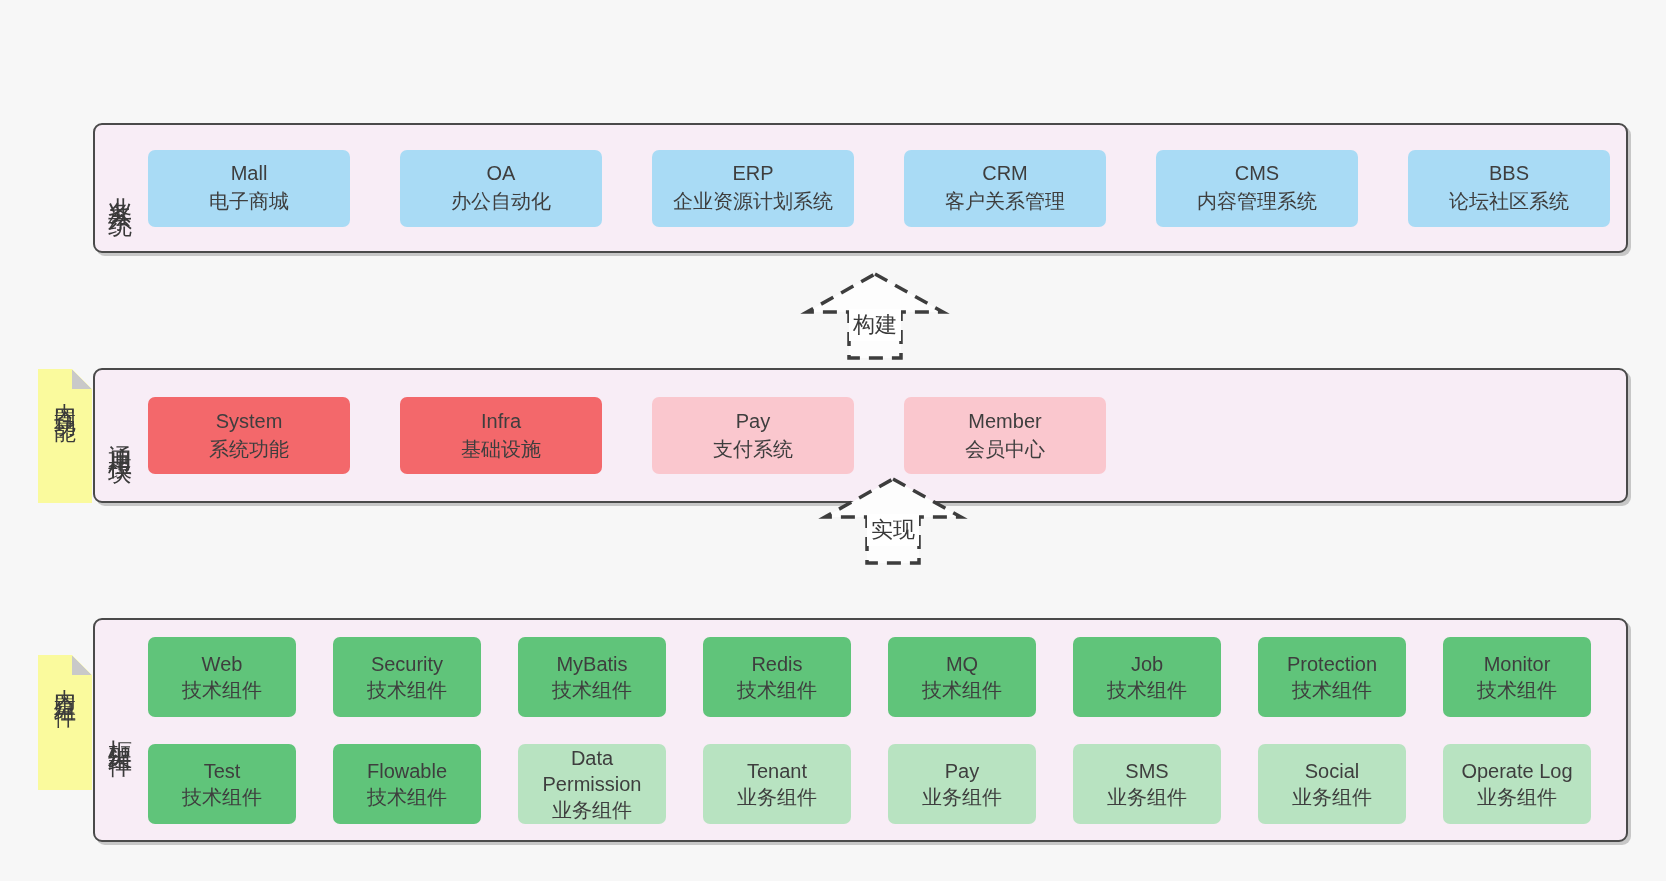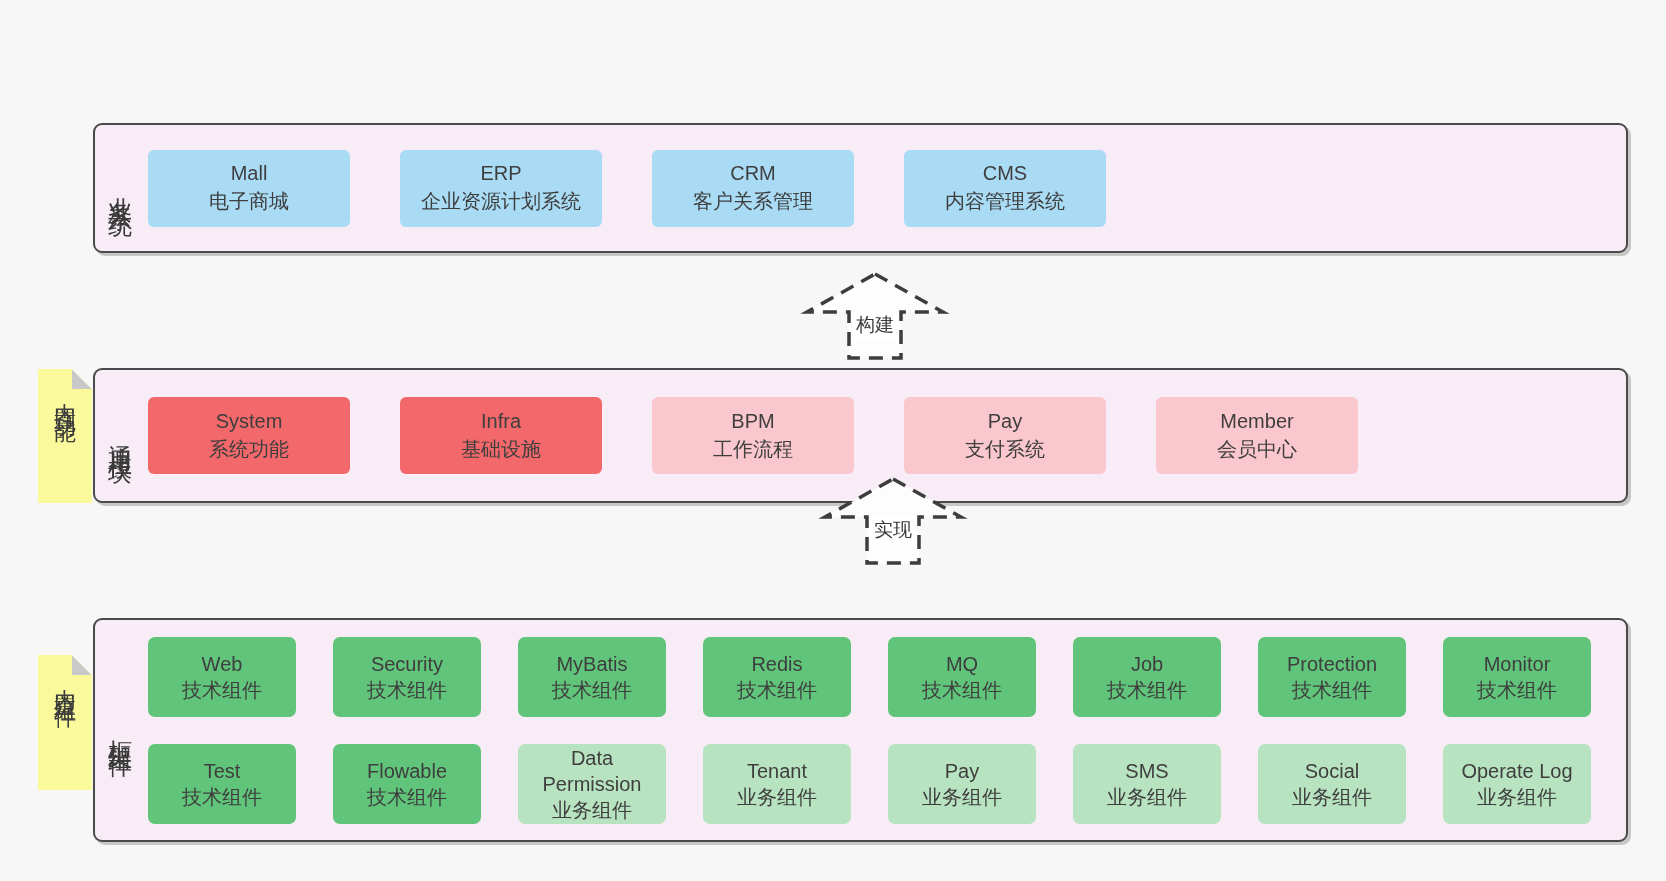--- a/index.html
+++ b/index.html
@@ -27,21 +27,21 @@
     margin-left:13px; flex:0 0 auto; color:#3a3a3a;
   }
   .rows { flex:1; display:flex; flex-direction:column; gap:27px; margin-left:16px; }
   .row { display:flex; gap:50px; }
   .band3 .row { gap:37px; }
   .box {
     box-sizing:border-box; border-radius:7px;
     display:flex; flex-direction:column; justify-content:center; align-items:center;
     text-align:center; font-size:20px; line-height:1.38; padding:2px 8px;
   }
-  .band1 .box, .band2 .box { width:202px; height:77px;border-radius:6px; }
+  .band1 .box, .band2 .box { width:202px; height:77px; }
   .band3 .box { width:148px; height:80px; line-height:1.3; }
   .box.blue { background:var(--blue,#a9dbf5); }
   .box.red { background:var(--red,#f3686b); }
   .box.pink { background:var(--pink,#fac7ce); }
   .box.green { background:var(--green,#60c47a); }
   .box.light_green { background:var(--light-green,#b8e3c1); }
   .sticky {
     position:absolute; left:38px; width:54px; z-index:5; box-sizing:border-box;
     background:var(--sticky-yellow,#fafa9d);
     clip-path:polygon(0 0, calc(100% - 20px) 0, 100% 20px, 100% 100%, 0 100%);
@@ -53,48 +53,56 @@
     position:absolute; top:0; right:0; width:20px; height:20px;
     background:linear-gradient(to top right, var(--sticky-fold,#c9c9c9) 49%, transparent 50%);
   }
   .sticky .vlabel { margin:0; padding-top:16px; font-size:22px; letter-spacing:6px; }
   .arrow { position:absolute; width:140px; height:88px; }
   .arrow1 { left:805px; top:272px; }
   .arrow2 { left:823px; top:477px; }
   .arrow svg { position:absolute; inset:0; overflow:visible; }
   .arrow-label {
     position:absolute; left:50%; top:53px; transform:translate(-50%,-50%);
-    background:#ffffff; font-size:19px; padding:1px 4px; white-space:nowrap;
+    background:#ffffff; font-size:22px; padding:1px 4px; white-space:nowrap;
     color:#3a3a3a;
   }
 </style>
 </head>
 <body>
 
 <div class="canvas">
 
   <div class="band band1">
     <div class="vlabel">业务系统</div>
     <div class="rows">
       <div class="row">
           <div class="box blue">
             <div>Mall</div>
             <div>电子商城</div>
           </div>
           <div class="box blue">
+            <div>OA</div>
+            <div>办公自动化</div>
+          </div>
+          <div class="box blue">
             <div>ERP</div>
             <div>企业资源计划系统</div>
           </div>
           <div class="box blue">
             <div>CRM</div>
             <div>客户关系管理</div>
           </div>
           <div class="box blue">
             <div>CMS</div>
             <div>内容管理系统</div>
+          </div>
+          <div class="box blue">
+            <div>BBS</div>
+            <div>论坛社区系统</div>
           </div>
         </div>
     </div>
   </div>
 
   <div class="arrow arrow1">
     <svg viewBox="0 0 140 88">
       <path d="M70 2 L138 40 L96 40 L96 86 L44 86 L44 40 L2 40 Z" fill="#fdfdfd" stroke="#3d3d3d" stroke-width="3.5" stroke-dasharray="14 9"></path>
     </svg>
     <span class="arrow-label">构建</span>
@@ -111,24 +119,20 @@
       <div class="row">
           <div class="box red">
             <div>System</div>
             <div>系统功能</div>
           </div>
           <div class="box red">
             <div>Infra</div>
             <div>基础设施</div>
           </div>
           <div class="box pink">
-            <div>BPM</div>
-            <div>工作流程</div>
-          </div>
-          <div class="box pink">
             <div>Pay</div>
             <div>支付系统</div>
           </div>
           <div class="box pink">
             <div>Member</div>
             <div>会员中心</div>
           </div>
         </div>
     </div>
   </div>

